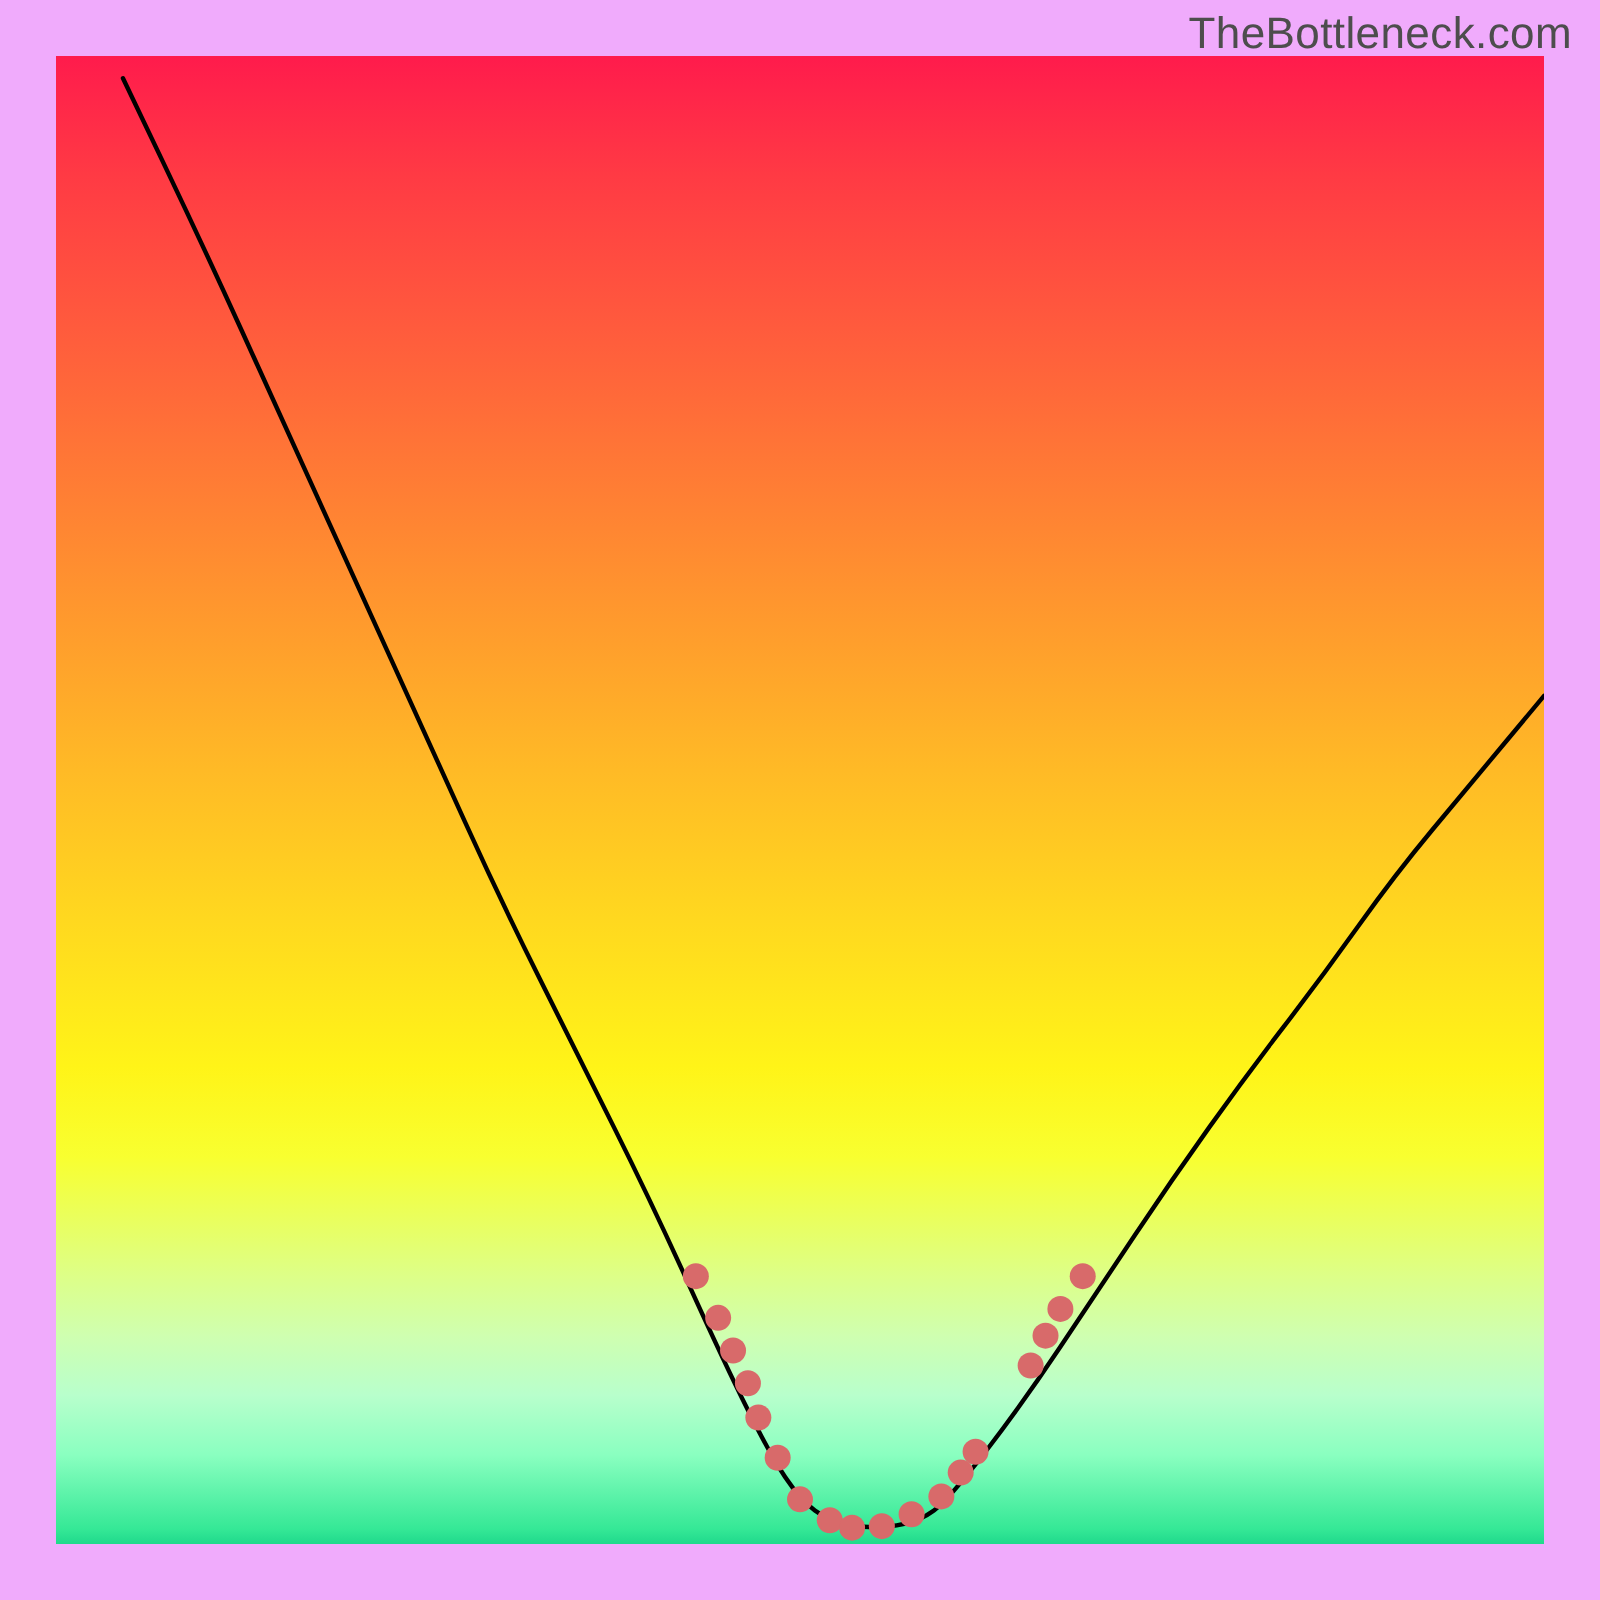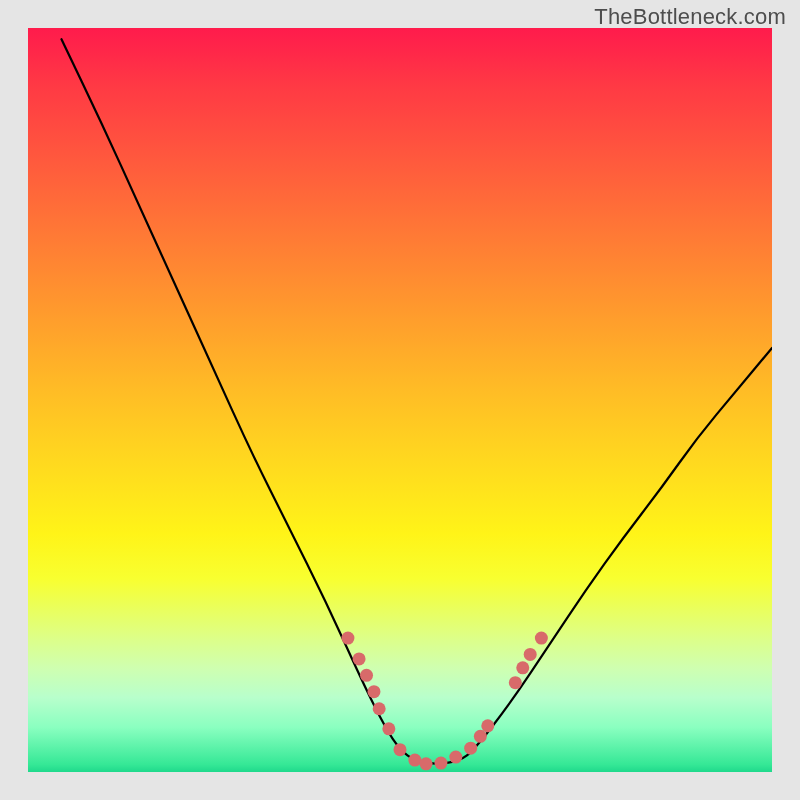--- a/index.html
+++ b/index.html
@@ -5,21 +5,21 @@
   html, body {
     margin: 0;
     padding: 0;
     width: 800px;
     height: 800px;
     overflow: hidden;
   }
   .border {
     width: 800px;
     height: 800px;
-    background: #e5e5e5;
+    background: #f0abfc;
     position: relative;
     text-decoration: underline;
   }
   .watermark {
     position: absolute;
     top: 4px;
     right: 14px;
     color: #4d4d4d;
     font-family: Arial, Helvetica, sans-serif;
     font-size: 22px;

